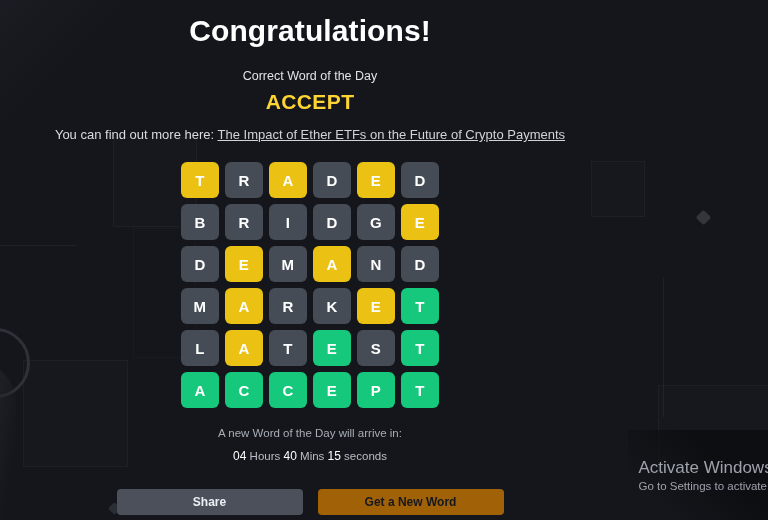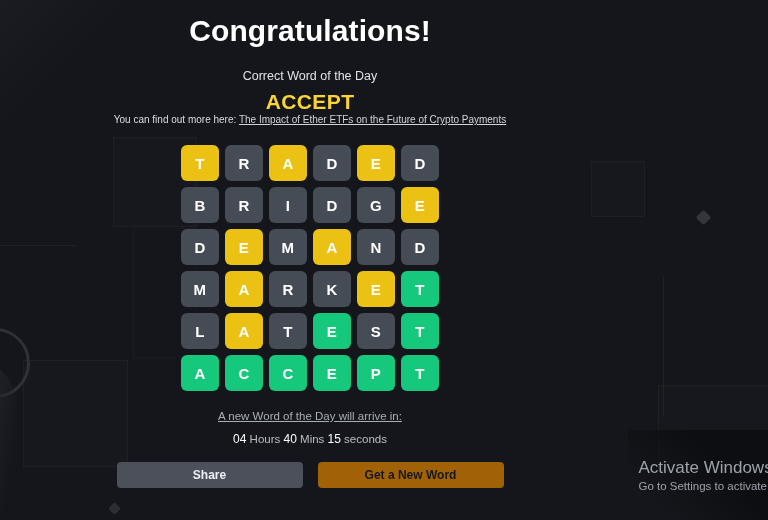--- a/index.html
+++ b/index.html
@@ -111,21 +111,22 @@
 
   #answer-word {
     margin-top: 7px;
     font-size: 21px;
     font-weight: bold;
     color: #fcd434;
     letter-spacing: 0.4px;
   }
 
   #more-line {
-    font-size: 10px;
+    margin-top: 13px;
+    font-size: 13px;
     color: #d8dce2;
   }
   #more-link {
     color: #cfd3da;
     text-decoration: underline;
     cursor: pointer;
   }
 
   
   #grid {
@@ -147,36 +148,35 @@
   }
   .tile.absent  { background: #464c56; }
   .tile.present { background: #ebc214; }
   .tile.correct { background: #15c87c; }
 
   
   #countdown-label {
     margin-top: 19px;
     font-size: 11.5px;
     color: #a8adb6;
-    text-decoration: underline;
   }
   #countdown-value {
     margin-top: 10px;
     font-size: 11.5px;
     color: #b9bec6;
   }
   #countdown-value b {
     color: #ffffff;
     font-weight: normal;
     font-size: 12px;
   }
 
   
   #button-row {
-    margin-top: 16px;
+    margin-top: 26px;
     display: flex;
     gap: 15px;
   }
   .btn {
     width: 186px;
     height: 26px;
     border: none;
     border-radius: 4px;
     font-family: "Liberation Sans", sans-serif;
     font-size: 12px;

